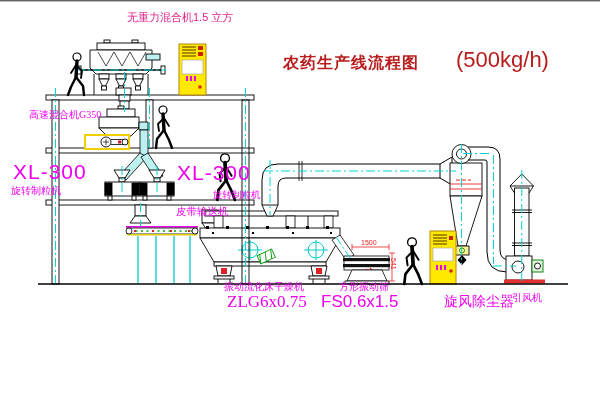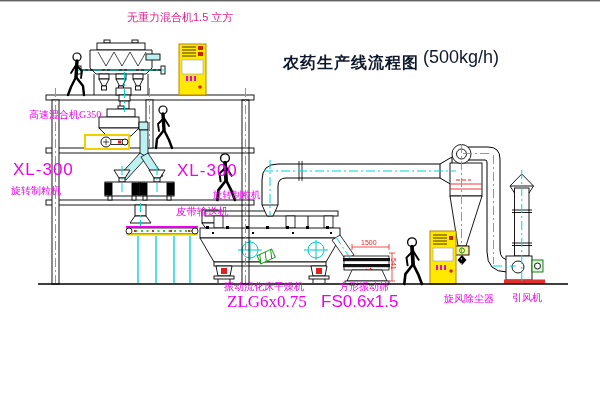--- a/index.html
+++ b/index.html
@@ -1,25 +1,25 @@
 <!DOCTYPE html>
 <html><head>
 <meta charset="utf-8">
 <style>
   html,body{margin:0;padding:0;background:#fff;}
   .stage{position:relative;width:600px;height:403px;background:#ffffff;overflow:hidden;
          font-family:"Liberation Sans","DejaVu Sans",sans-serif;}
   .stage svg{position:absolute;left:0;top:0;}
   .label{position:absolute;white-space:nowrap;line-height:1;color:#ee00ee;}
   .lbl-sm{font-size:10px;}
-  .lbl-model{font-size:17px;letter-spacing:1px;}
+  .lbl-model{font-size:21px;letter-spacing:1px;}
   .lbl-model2{font-size:17px;}
-  .title-row{position:absolute;left:283px;top:47px;display:flex;align-items:flex-start;gap:4px;color:#0f172a;}
+  .title-row{position:absolute;left:283px;top:47px;display:flex;align-items:flex-start;gap:4px;color:#b91c1c;}
   .title-zh{font-size:16px;font-weight:bold;letter-spacing:1px;padding-top:6px;}
-  .title-cap{font-size:18px;font-weight:400;}
+  .title-cap{font-size:22px;font-weight:400;margin-left:33px;}
   .dim{position:absolute;color:#ee2222;font-size:7px;}
   .rot90{transform:rotate(90deg);transform-origin:left top;}
 </style>
 </head>
 <body>
 
 <div class="stage">
 
 <svg width="600" height="403" viewBox="0 0 600 403">
   <defs>
@@ -340,19 +340,19 @@
 <div class="label lbl-sm" style="left:213px;top:190px;font-size:9.5px;">旋转制粒机</div>
 
 <div class="label lbl-sm" style="left:146px;top:206px;font-size:10.5px;padding-left:30px;">皮带输送机</div>
 
 <div class="label lbl-sm" style="left:224px;top:282px;font-size:10px;">振动流化床干燥机</div>
 <div class="label lbl-model2" style="left:227px;top:293px;font-family:Liberation Serif, serif;">ZLG6x0.75</div>
 
 <div class="label lbl-sm" style="left:339px;top:282px;font-size:10px;">方形振动筛</div>
 <div class="label lbl-model2" style="left:321px;top:293px;">FS0.6x1.5</div>
 
-<div class="label lbl-sm" style="left:444px;top:294px;font-size:10px;">旋风除尘器</div>
+<div class="label lbl-sm" style="left:444px;top:294px;font-size:14px;">旋风除尘器</div>
 <div class="label lbl-sm" style="left:512px;top:293px;font-size:10px;">引风机</div>
 
 <div class="dim" style="left:361px;top:239px;">1500</div>
 <div class="dim rot90" style="left:397px;top:258px;">541</div>
 
 </div>
 
 </body></html>

